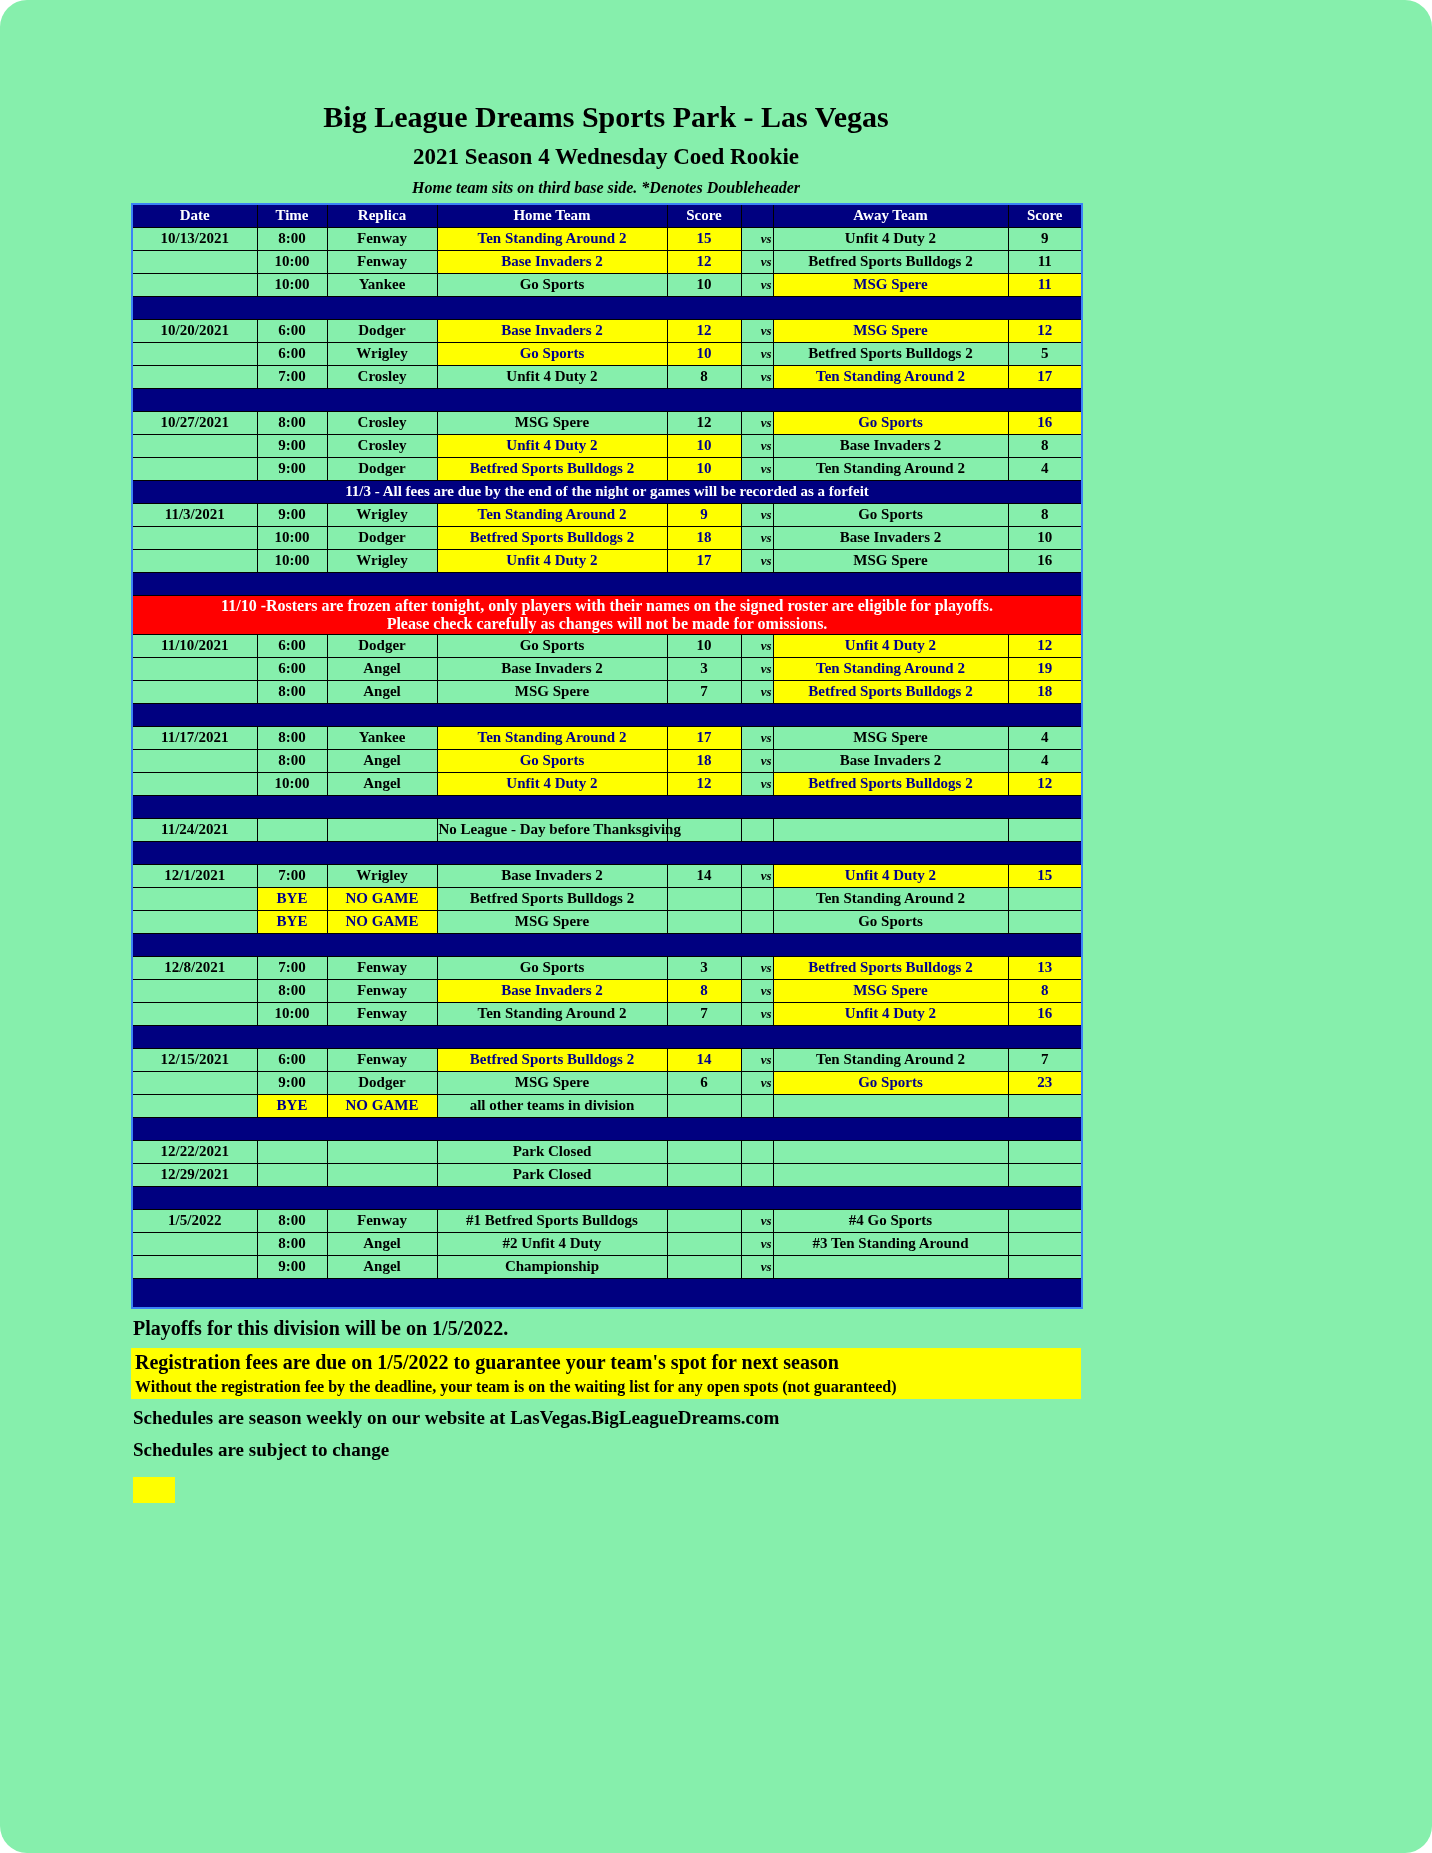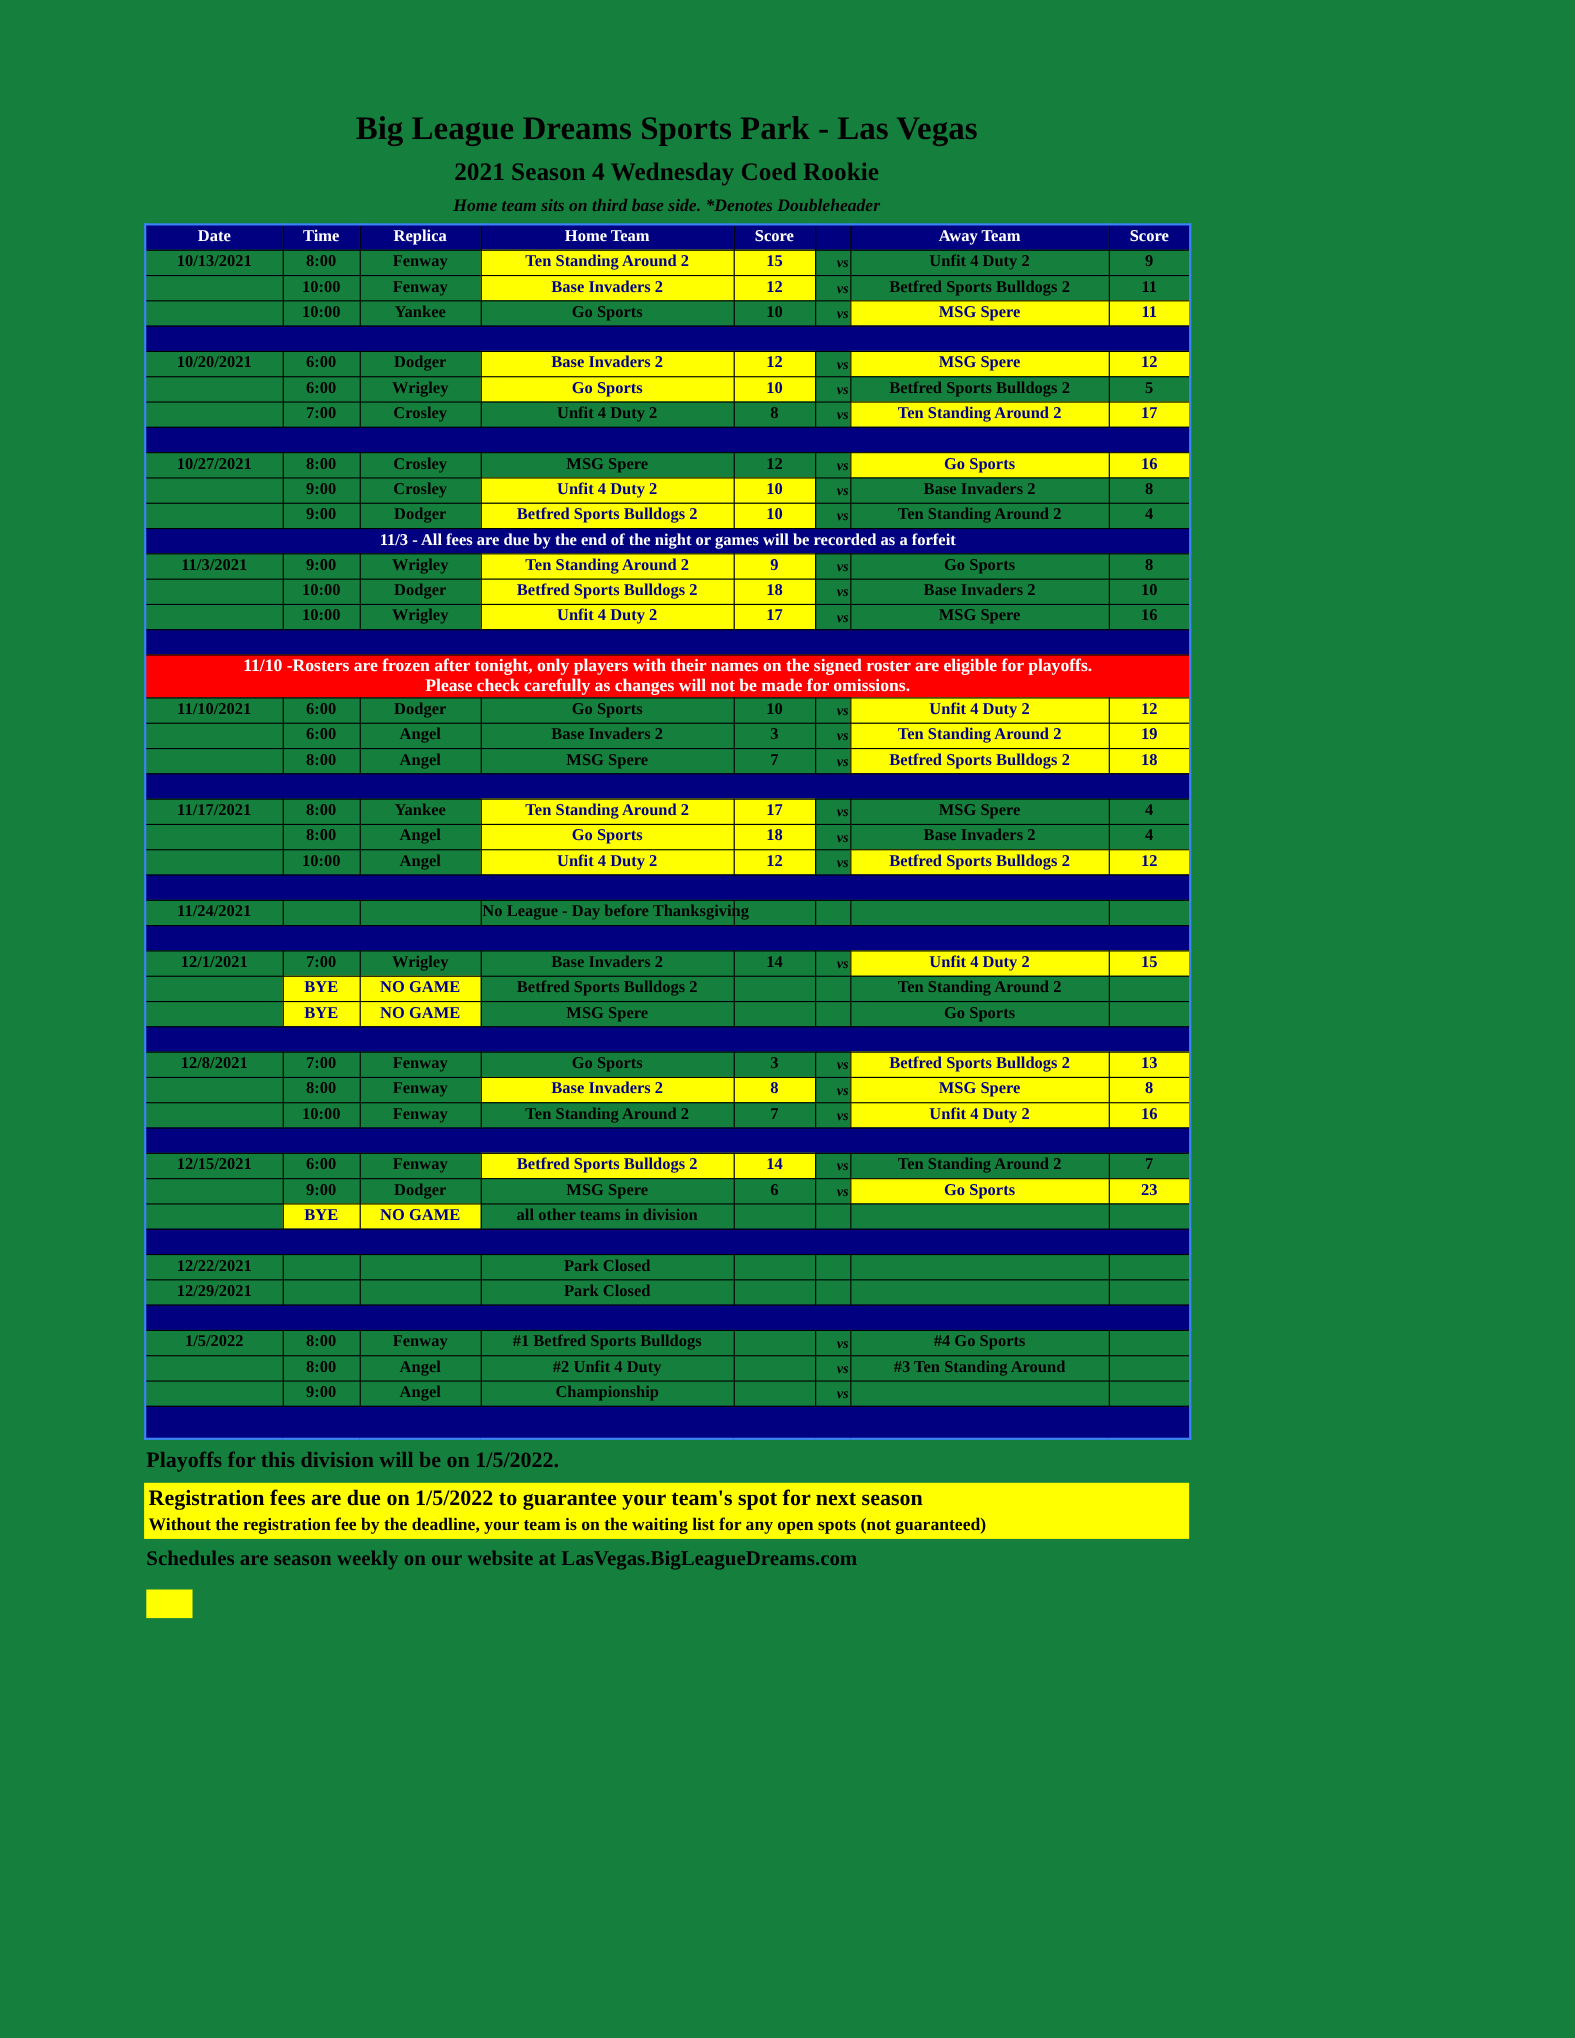--- a/index.html
+++ b/index.html
@@ -3,21 +3,21 @@
 <meta charset="utf-8">
 <style>
   :root{
     --navy:#000080;
     --yellow:#FFFF00;
     --red:#FF0000;
     --hltext:#00008B;
   }
   *{box-sizing:border-box;}
   body{margin:0;background:#ffffff;font-family:"Liberation Serif","DejaVu Serif",serif;color:#000;}
-  .page{width:1432px;height:1853px;background:#15803d;overflow:hidden;}
+  .page{width:1432px;height:1853px;background:#86efac;overflow:hidden;border-radius:27px;}
   .content{margin-left:131px;width:950px;padding-top:100px;}
   .title{text-align:center;font-size:30px;font-weight:bold;margin:0 0 10px 0;}
   .subtitle{text-align:center;font-size:23px;font-weight:bold;margin:0 0 9px 0;}
   .note{text-align:center;font-size:16px;font-weight:bold;font-style:italic;margin:0 0 6px 0;}
   table.schedule{border-collapse:collapse;table-layout:fixed;width:950px;border:2px solid #3b82f6;}
   .schedule th,.schedule td{border:1px solid #000;height:23px;padding:0 1px;font-size:15px;font-weight:bold;text-align:center;vertical-align:middle;white-space:nowrap;}
   .schedule th{background:var(--navy);color:#fff;}
   .schedule td.hl{background:var(--yellow);color:var(--hltext);}
   .schedule tr.sep-row td{background:var(--navy);color:#fff;font-size:15px;}
   .schedule tr.sep-row.tall td{height:30px;}
@@ -442,17 +442,18 @@
         </tbody>
     </table>
 
     <div class="footer">
       <div class="f-playoffs">Playoffs for this division will be on 1/5/2022.</div>
       <div class="f-yellow">
         <div class="f-reg1">Registration fees are due on 1/5/2022 to guarantee your team's spot for next season</div>
         <div class="f-reg2">Without the registration fee by the deadline, your team is on the waiting list for any open spots (not guaranteed)</div>
       </div>
       <div class="f-web">Schedules are season weekly on our website at LasVegas.BigLeagueDreams.com</div>
+      <div class="f-subject">Schedules are subject to change</div>
       <div class="swatch"></div>
     </div>
 
   </div>
 </div>
 
 </body></html>

